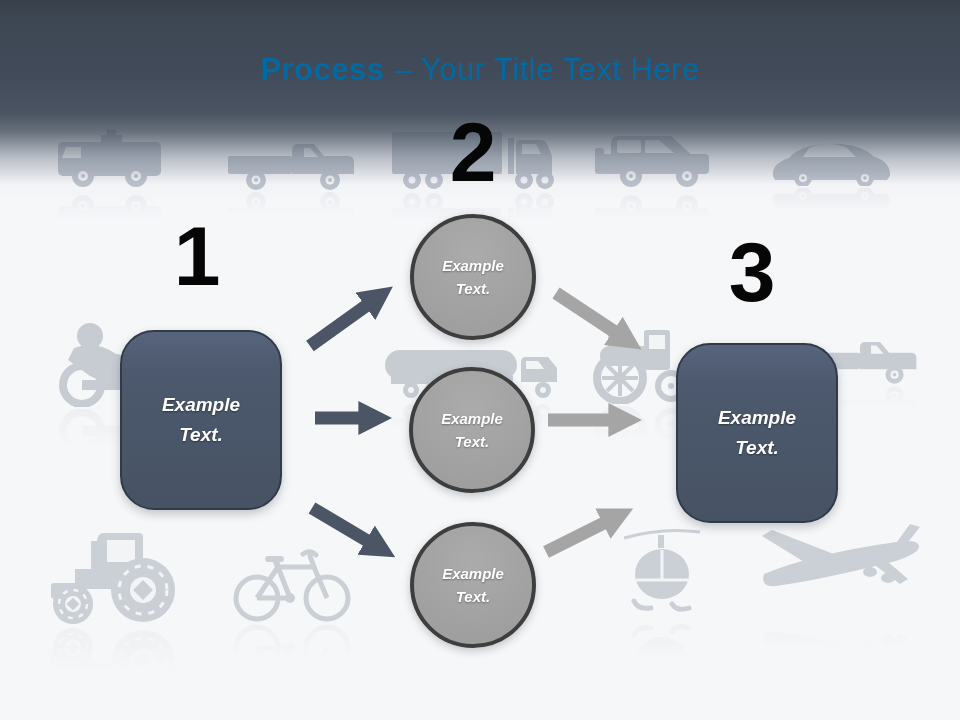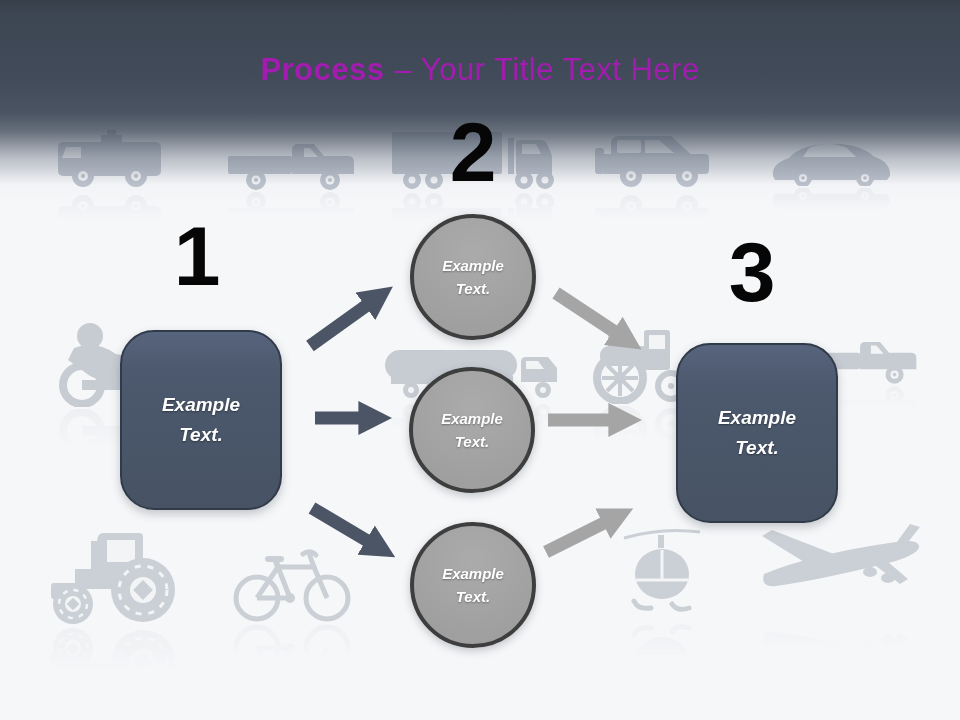--- a/index.html
+++ b/index.html
@@ -13,21 +13,21 @@
   .r2{color:#c7ccd3;}
   .r3{color:#cbd0d6;}
   .lite{fill:#f3f4f6;}
   
   .hdr{position:absolute;left:0;top:0;width:960px;height:205px;z-index:2;
        background:linear-gradient(180deg,
          #38404a 0%, #3d4653 8%, #424b59 38%, #4a5462 55%,
          rgba(77,87,101,0.85) 64%, rgba(125,134,147,0.5) 77%,
          rgba(220,224,230,0.15) 90%, rgba(246,247,249,0) 100%);}
   .title{position:absolute;left:0;top:52px;width:960px;text-align:center;z-index:5;
-         color:#a21caf;font-size:31px;letter-spacing:0.5px;}
+         color:#0369a1;font-size:31px;letter-spacing:0.5px;}
   .title .em{font-weight:bold;}
   .title .rest{font-weight:normal;margin-left:10px;}
   
   .num{position:absolute;width:120px;text-align:center;z-index:6;color:#060606;
        font-size:84px;font-weight:800;line-height:92px;}
   .num1{left:137px;top:210px;}
   .num2{left:413px;top:106px;}
   .num3{left:692px;top:226px;}
   
   .pbox{position:absolute;width:158px;height:176px;border-radius:34px;z-index:4;

